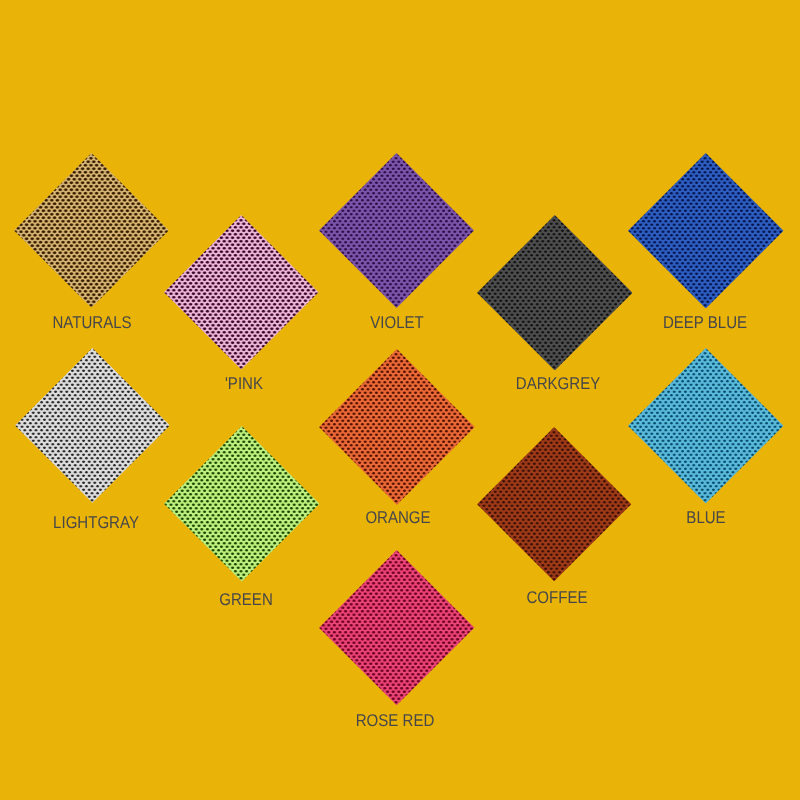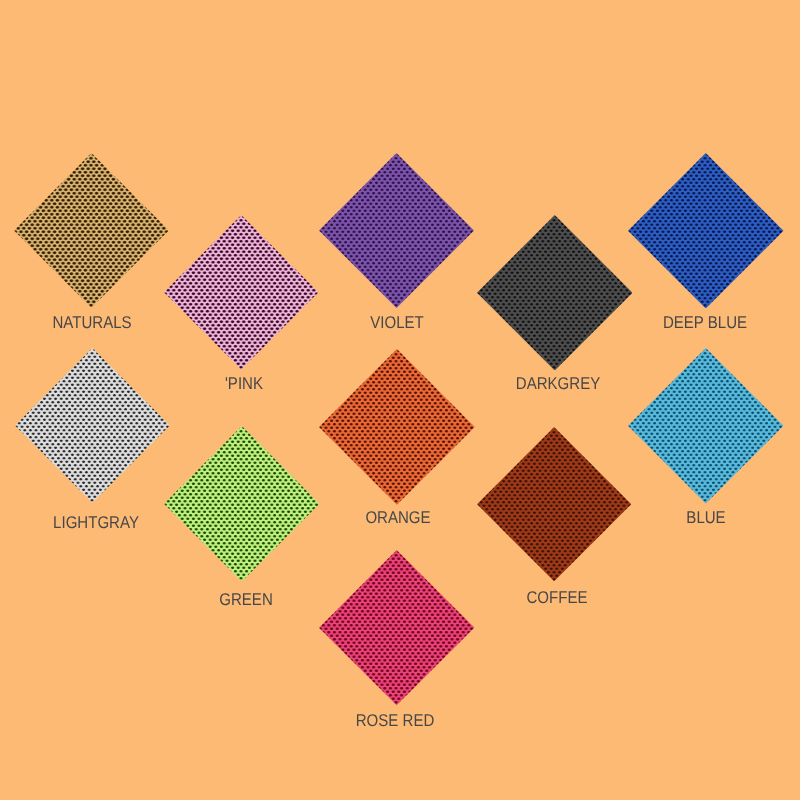--- a/index.html
+++ b/index.html
@@ -1,19 +1,19 @@
 <!DOCTYPE html>
 <html><head>
 <meta charset="utf-8">
 <title>Mesh Fabric Colour Swatch Chart</title>
 <style>
   html,body{margin:0;padding:0;}
   body{width:800px;height:800px;background:#ffffff;
        font-family:"Liberation Sans",sans-serif;overflow:hidden;position:relative;}
-  #board{position:absolute;left:0;top:0;width:800px;height:800px;background:#fdba74;}
+  #board{position:absolute;left:0;top:0;width:800px;height:800px;background:#eab308;}
   .swatch{position:absolute;}
   .swatch svg{display:block;}
   .label{position:absolute;white-space:nowrap;color:#474749;
          font-family:"Liberation Sans",sans-serif;font-size:17px;
          line-height:17px;transform:translateX(-50%) scaleX(0.885);
          -webkit-font-smoothing:antialiased;text-rendering:geometricPrecision;
          opacity:0.999;filter:blur(0px);}
 </style>
 </head>
 <body>

